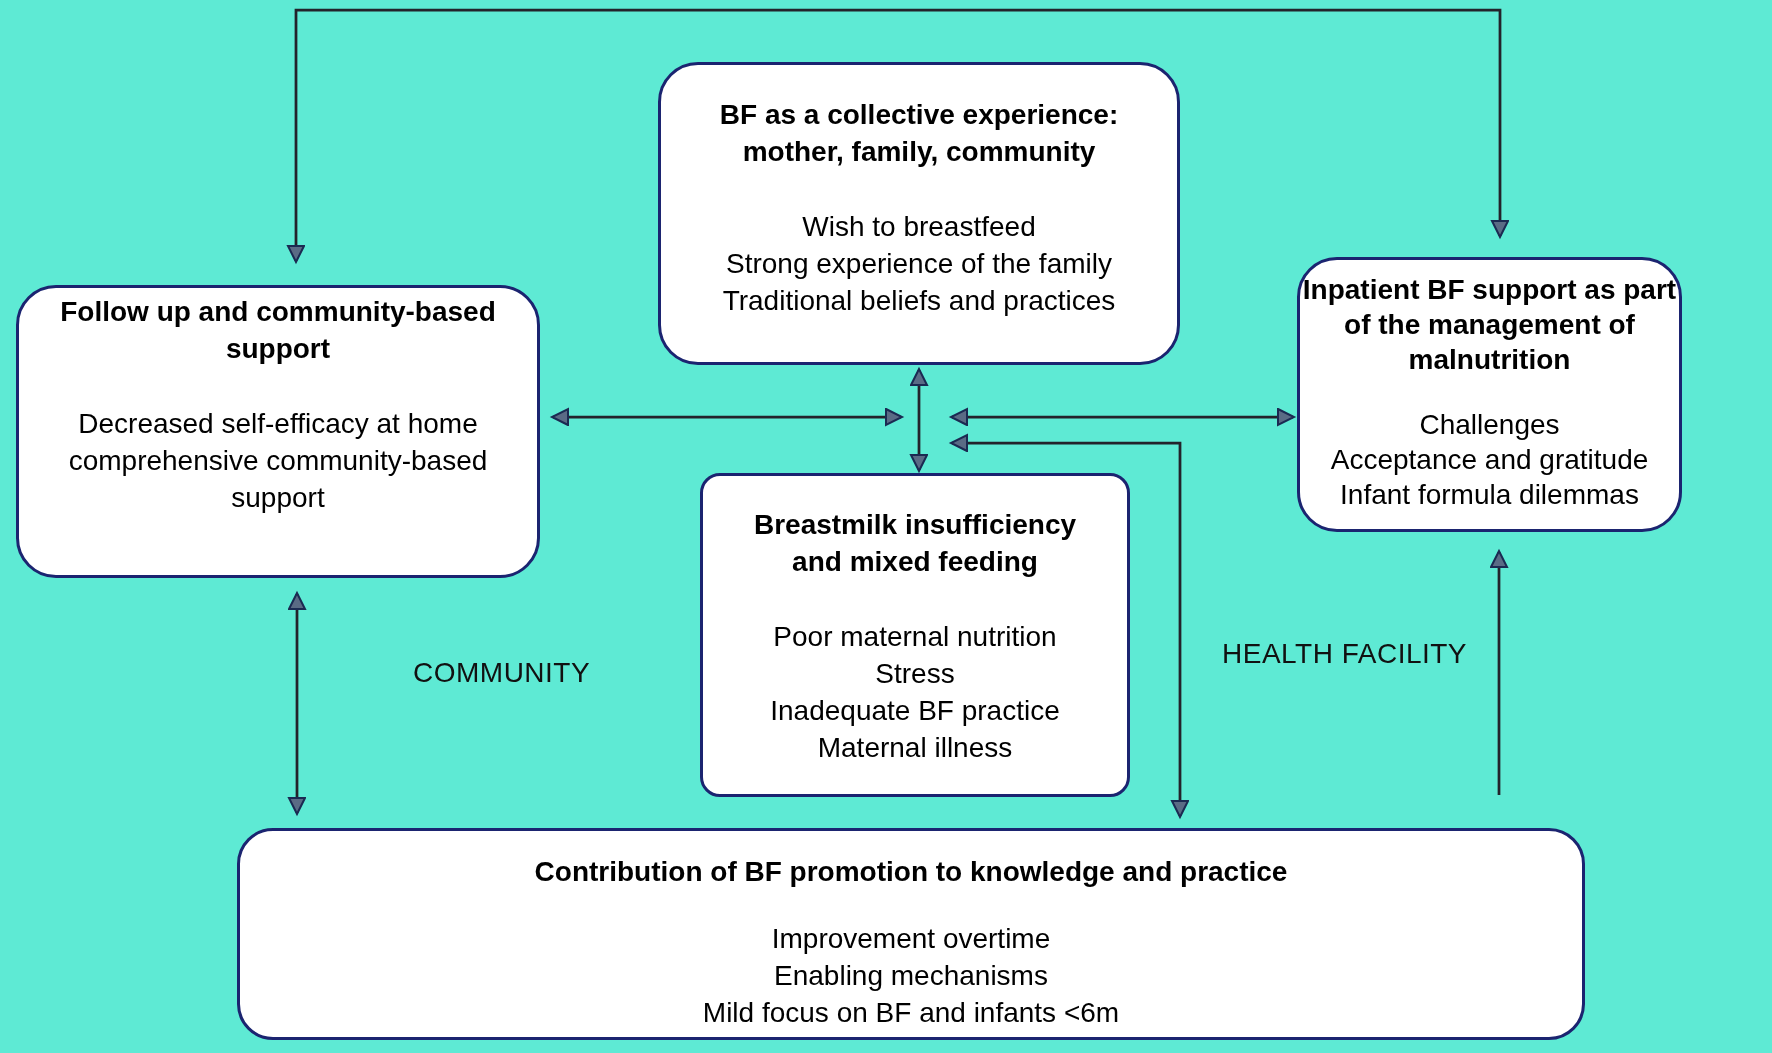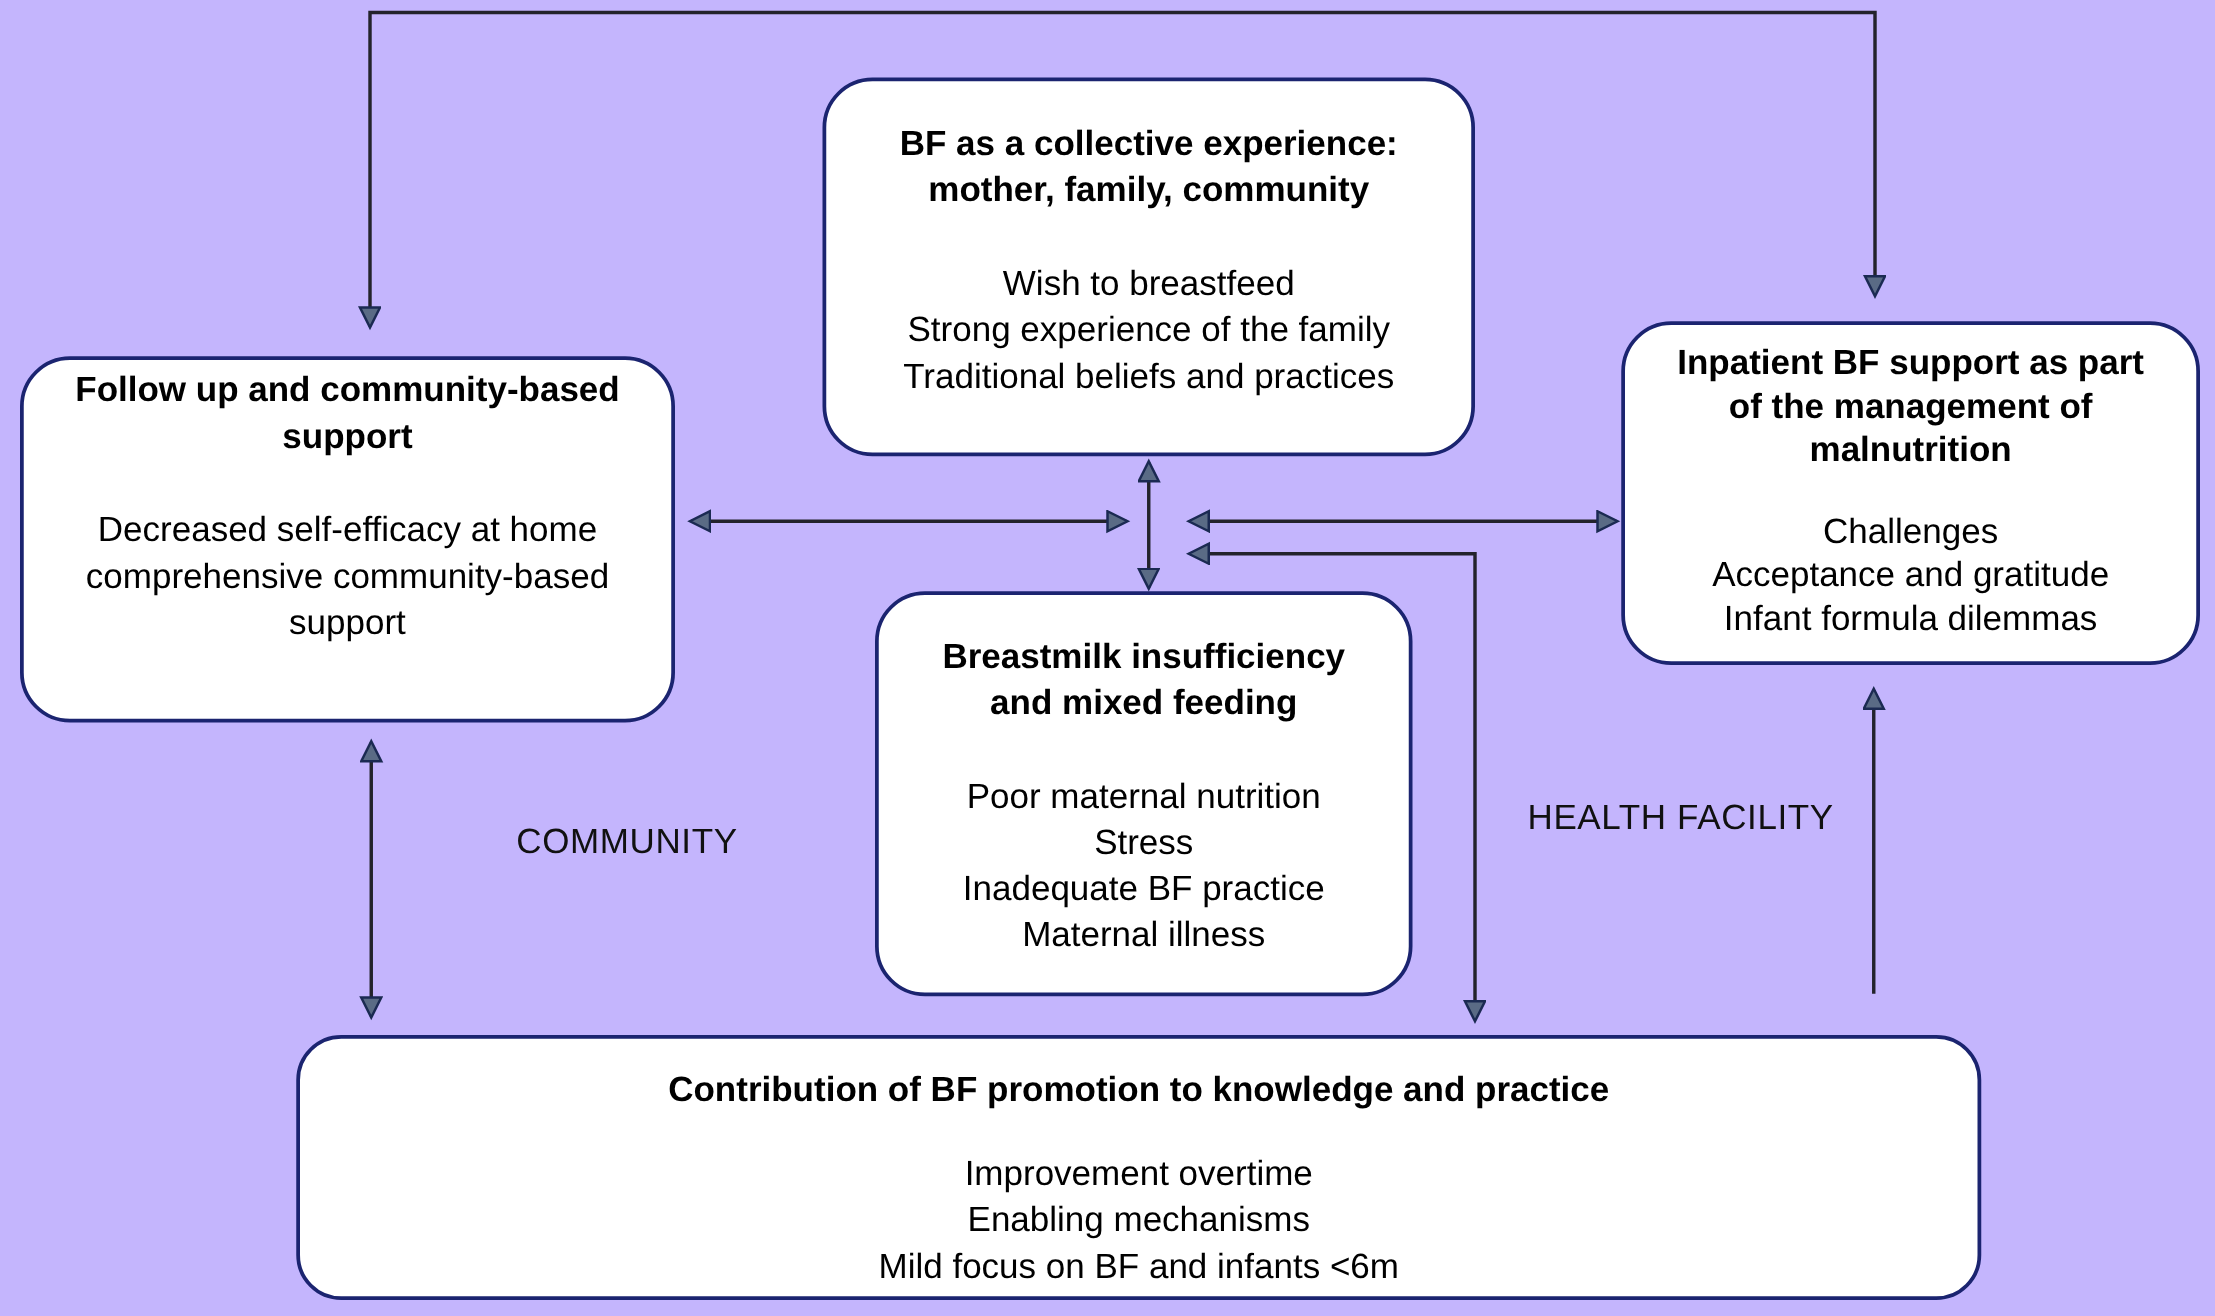--- a/index.html
+++ b/index.html
@@ -4,21 +4,21 @@
 <style>
   html, body {
     margin: 0;
     padding: 0;
     background: #ffffff;
   }
   #canvas {
     position: relative;
     width: 1772px;
     height: 1053px;
-    background: #c4b5fd;
+    background: #5eead4;
     font-family: "Liberation Sans", sans-serif;
     color: #000000;
     overflow: hidden;
   }
   #arrows {
     position: absolute;
     left: 0; top: 0;
     width: 1772px; height: 1053px;
   }
   .box {
@@ -35,22 +35,22 @@
     line-height: 37px;
   }
   .box .line { display: block; }
   .box .title .line { font-weight: bold; }
   .gap { height: 38px; }
   .gap-sm { height: 30px; }
   .tight { line-height: 35px; }
 
   #box-collective  { left: 658px;  top: 62px;  width: 522px;  height: 303px; padding-top: 31px; }
   #box-followup    { left: 16px;   top: 285px; width: 524px;  height: 293px; padding-top: 5px; }
-  #box-inpatient   { left: 1297px; top: 257px; width: 463px;  height: 275px; padding-top: 12px; }
-  #box-breastmilk  { left: 700px;  top: 473px; width: 430px;  height: 324px; padding-top: 30px; }
+  #box-inpatient   { left: 1297px; top: 257px; width: 385px;  height: 275px; padding-top: 12px; }
+  #box-breastmilk  { left: 700px;  top: 473px; width: 430px;  height: 324px; padding-top: 30px; border-radius: 20px; }
   #box-promotion   { left: 237px;  top: 828px; width: 1348px; height: 212px; padding-top: 22px; border-radius: 36px; }
 
   .region-label {
     position: absolute;
     font-size: 28px;
     line-height: 32px;
     letter-spacing: 0.5px;
     color: #111111;
     white-space: nowrap;
   }

